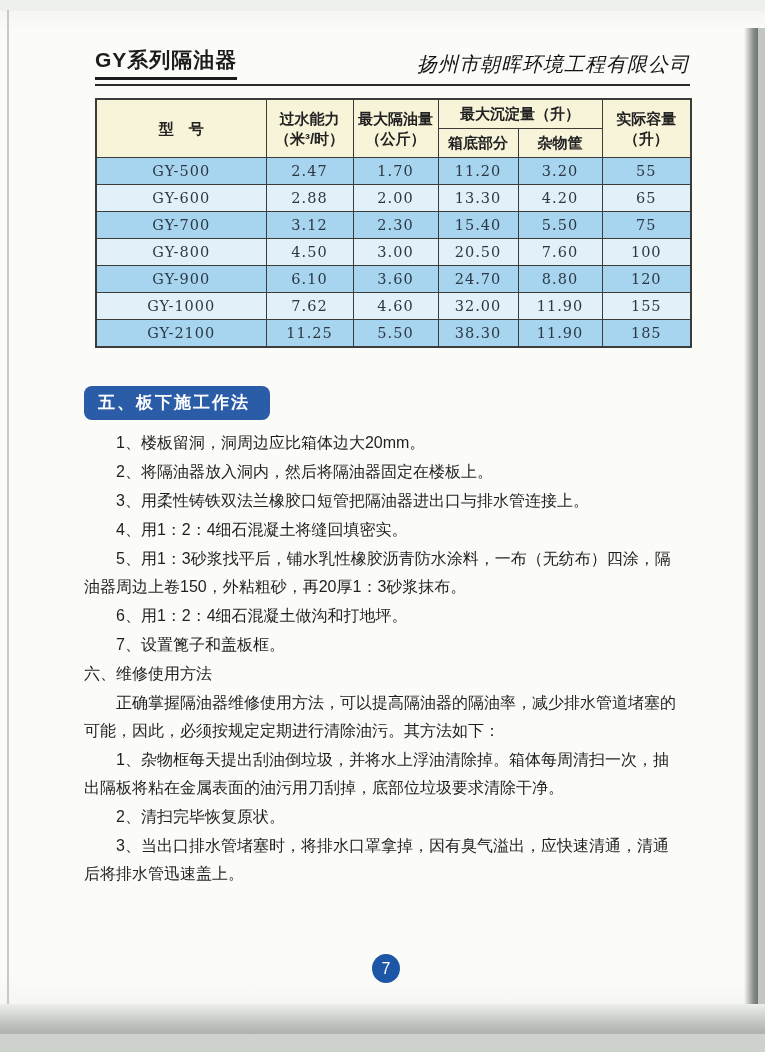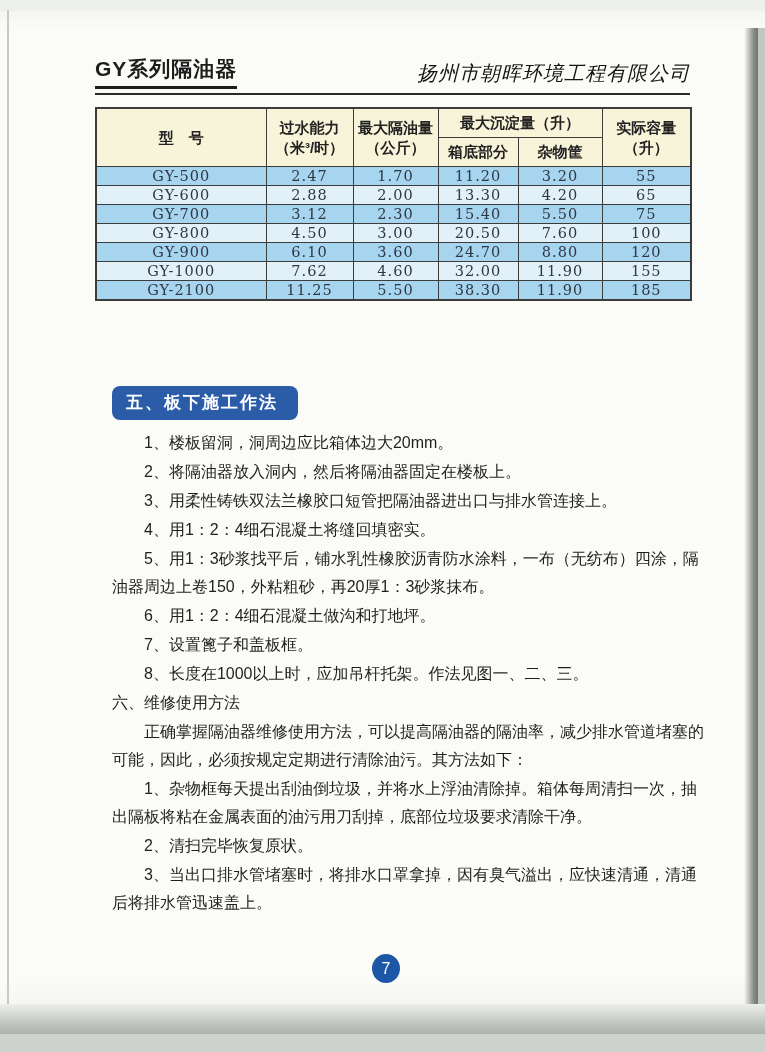--- a/index.html
+++ b/index.html
@@ -17,21 +17,21 @@
   
   .edge-left   { position:absolute; left:7px; top:10px; bottom:46px; width:2px; background:#c6cac4; }
   .edge-top    { position:absolute; left:0; top:0; width:100%; height:11px; background:#eef0ec; }
   .shadow-right{ position:absolute; top:28px; bottom:0; left:744px; width:14px;
                  background: linear-gradient(90deg, rgba(120,126,120,0) 0%, #858b85 70%, #6f756f 100%); }
   .edge-right  { position:absolute; top:28px; bottom:0; left:758px; width:7px; background:#c3c7c1; }
   .band-bottom { position:absolute; left:0; top:1004px; width:100%; height:30px;
                  background: linear-gradient(180deg, #eceeea 0%, #b6bbb5 80%, #aeb3ad 100%); }
   .band-bottom2{ position:absolute; left:0; top:1034px; width:100%; height:18px; background:#ced2cc; }
 
-  .content { position:absolute; left:95px; top:55px; width:595px; }
+  .content { position:absolute; left:95px; top:46px; width:595px; }
 
   .doc-header { display:flex; justify-content:space-between; align-items:flex-end; }
   .doc-title {
     font-size:21px; font-weight:bold; color:#1c1c1c; letter-spacing:1px;
     border-bottom:3px solid #1c1c1c; padding-bottom:3px;
   }
   .doc-company {
     font-family:"DejaVu Serif", serif; font-style:italic; font-weight:normal;
     font-size:20px; color:#141414; letter-spacing:1px; padding-bottom:2px;
   }
@@ -44,26 +44,26 @@
   table.spec th, table.spec td {
     border:1px solid #3c3c3a; text-align:center; vertical-align:middle;
   }
   table.spec th {
     background:#f8f4d9; font-size:15px; font-weight:bold; color:#222;
     line-height:20px; padding:4px 1px;
   }
   table.spec th .unit { font-weight:bold; display:block; }
   table.spec td {
     font-family:"DejaVu Serif", serif; font-size:14.5px; color:#2d3843;
-    height:19px; letter-spacing:1px;
+    height:27px; letter-spacing:1px;
   }
   tr.row-dark  td { background:#a7d4ef; }
   tr.row-light td { background:#e2f0fa; }
 
-  .sections { position:absolute; left:112px; top:386px; width:600px; color:#1f1f1f; }
+  .sections { position:absolute; left:84px; top:386px; width:600px; color:#1f1f1f; }
   .badge {
     display:inline-block; background:#2a5ca8; color:#ffffff;
     font-size:17px; font-weight:bold; letter-spacing:2px;
     padding:5px 20px 6px 14px; border-radius:8px; margin-bottom:9px;
   }
   .sections p { font-size:16px; line-height:28px; margin:0 0 1px 0; }
   .sections p.indent { text-indent:2em; }
   .sec-heading { font-size:17px; line-height:28px; margin:1px 0; font-weight:normal; }
 
   .page-circle {
@@ -182,21 +182,20 @@
 
   <div class="sections">
     <div class="badge">五、板下施工作法</div>
     <p class="indent">1、楼板留洞，洞周边应比箱体边大20mm。</p>
     <p class="indent">2、将隔油器放入洞内，然后将隔油器固定在楼板上。</p>
     <p class="indent">3、用柔性铸铁双法兰橡胶口短管把隔油器进出口与排水管连接上。</p>
     <p class="indent">4、用1：2：4细石混凝土将缝回填密实。</p>
     <p class="indent">5、用1：3砂浆找平后，铺水乳性橡胶沥青防水涂料，一布（无纺布）四涂，隔油器周边上卷150，外粘粗砂，再20厚1：3砂浆抹布。</p>
     <p class="indent">6、用1：2：4细石混凝土做沟和打地坪。</p>
     <p class="indent">7、设置篦子和盖板框。</p>
-    <p class="indent">8、长度在1000以上时，应加吊杆托架。作法见图一、二、三。</p>
 
     <p class="sec-heading">六、维修使用方法</p>
     <p class="indent">正确掌握隔油器维修使用方法，可以提高隔油器的隔油率，减少排水管道堵塞的可能，因此，必须按规定定期进行清除油污。其方法如下：</p>
     <p class="indent">1、杂物框每天提出刮油倒垃圾，并将水上浮油清除掉。箱体每周清扫一次，抽出隔板将粘在金属表面的油污用刀刮掉，底部位垃圾要求清除干净。</p>
     <p class="indent">2、清扫完毕恢复原状。</p>
     <p class="indent">3、当出口排水管堵塞时，将排水口罩拿掉，因有臭气溢出，应快速清通，清通后将排水管迅速盖上。</p>
   </div>
 
   <div class="page-circle">7</div>
 

